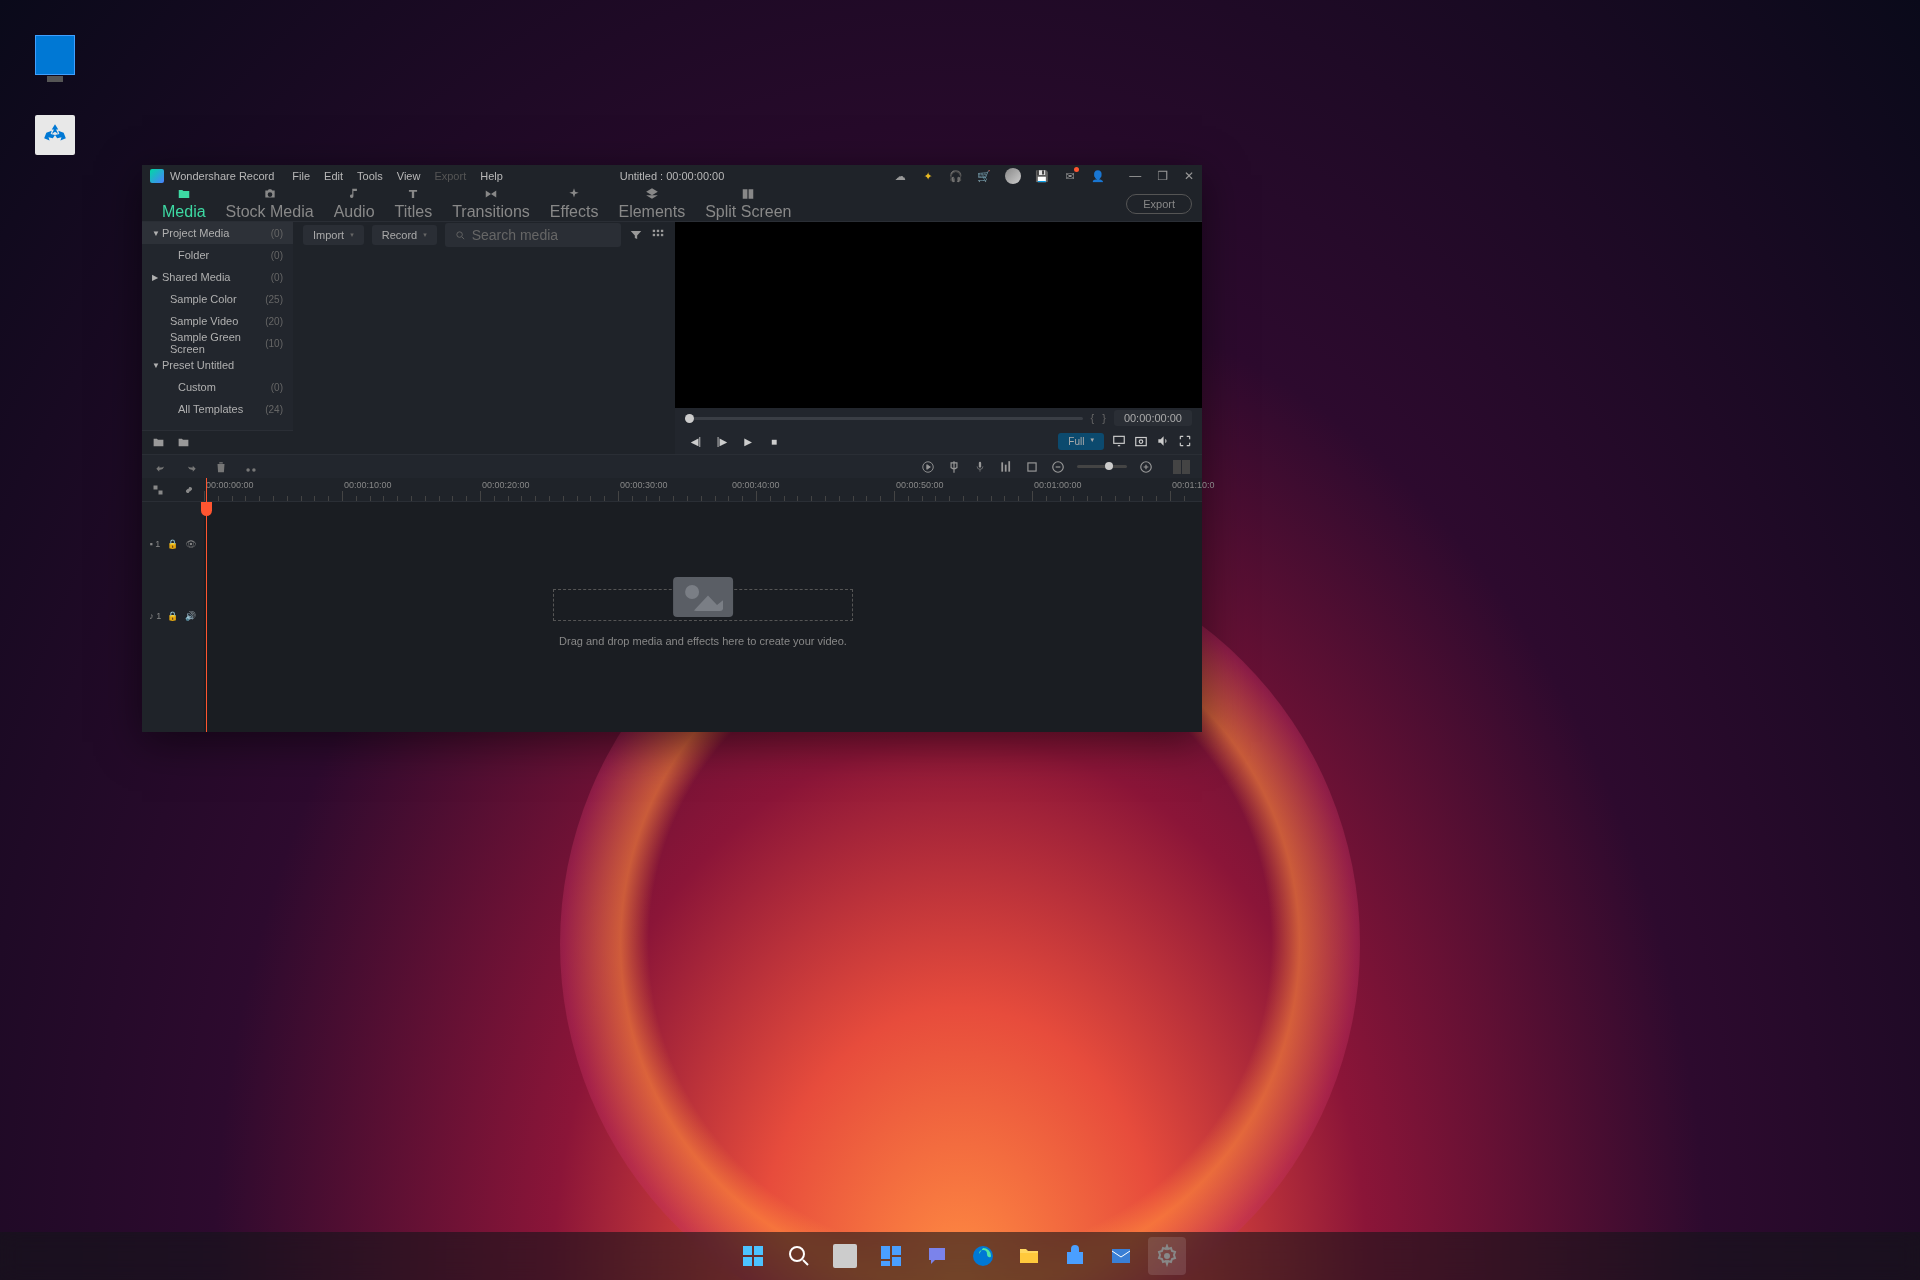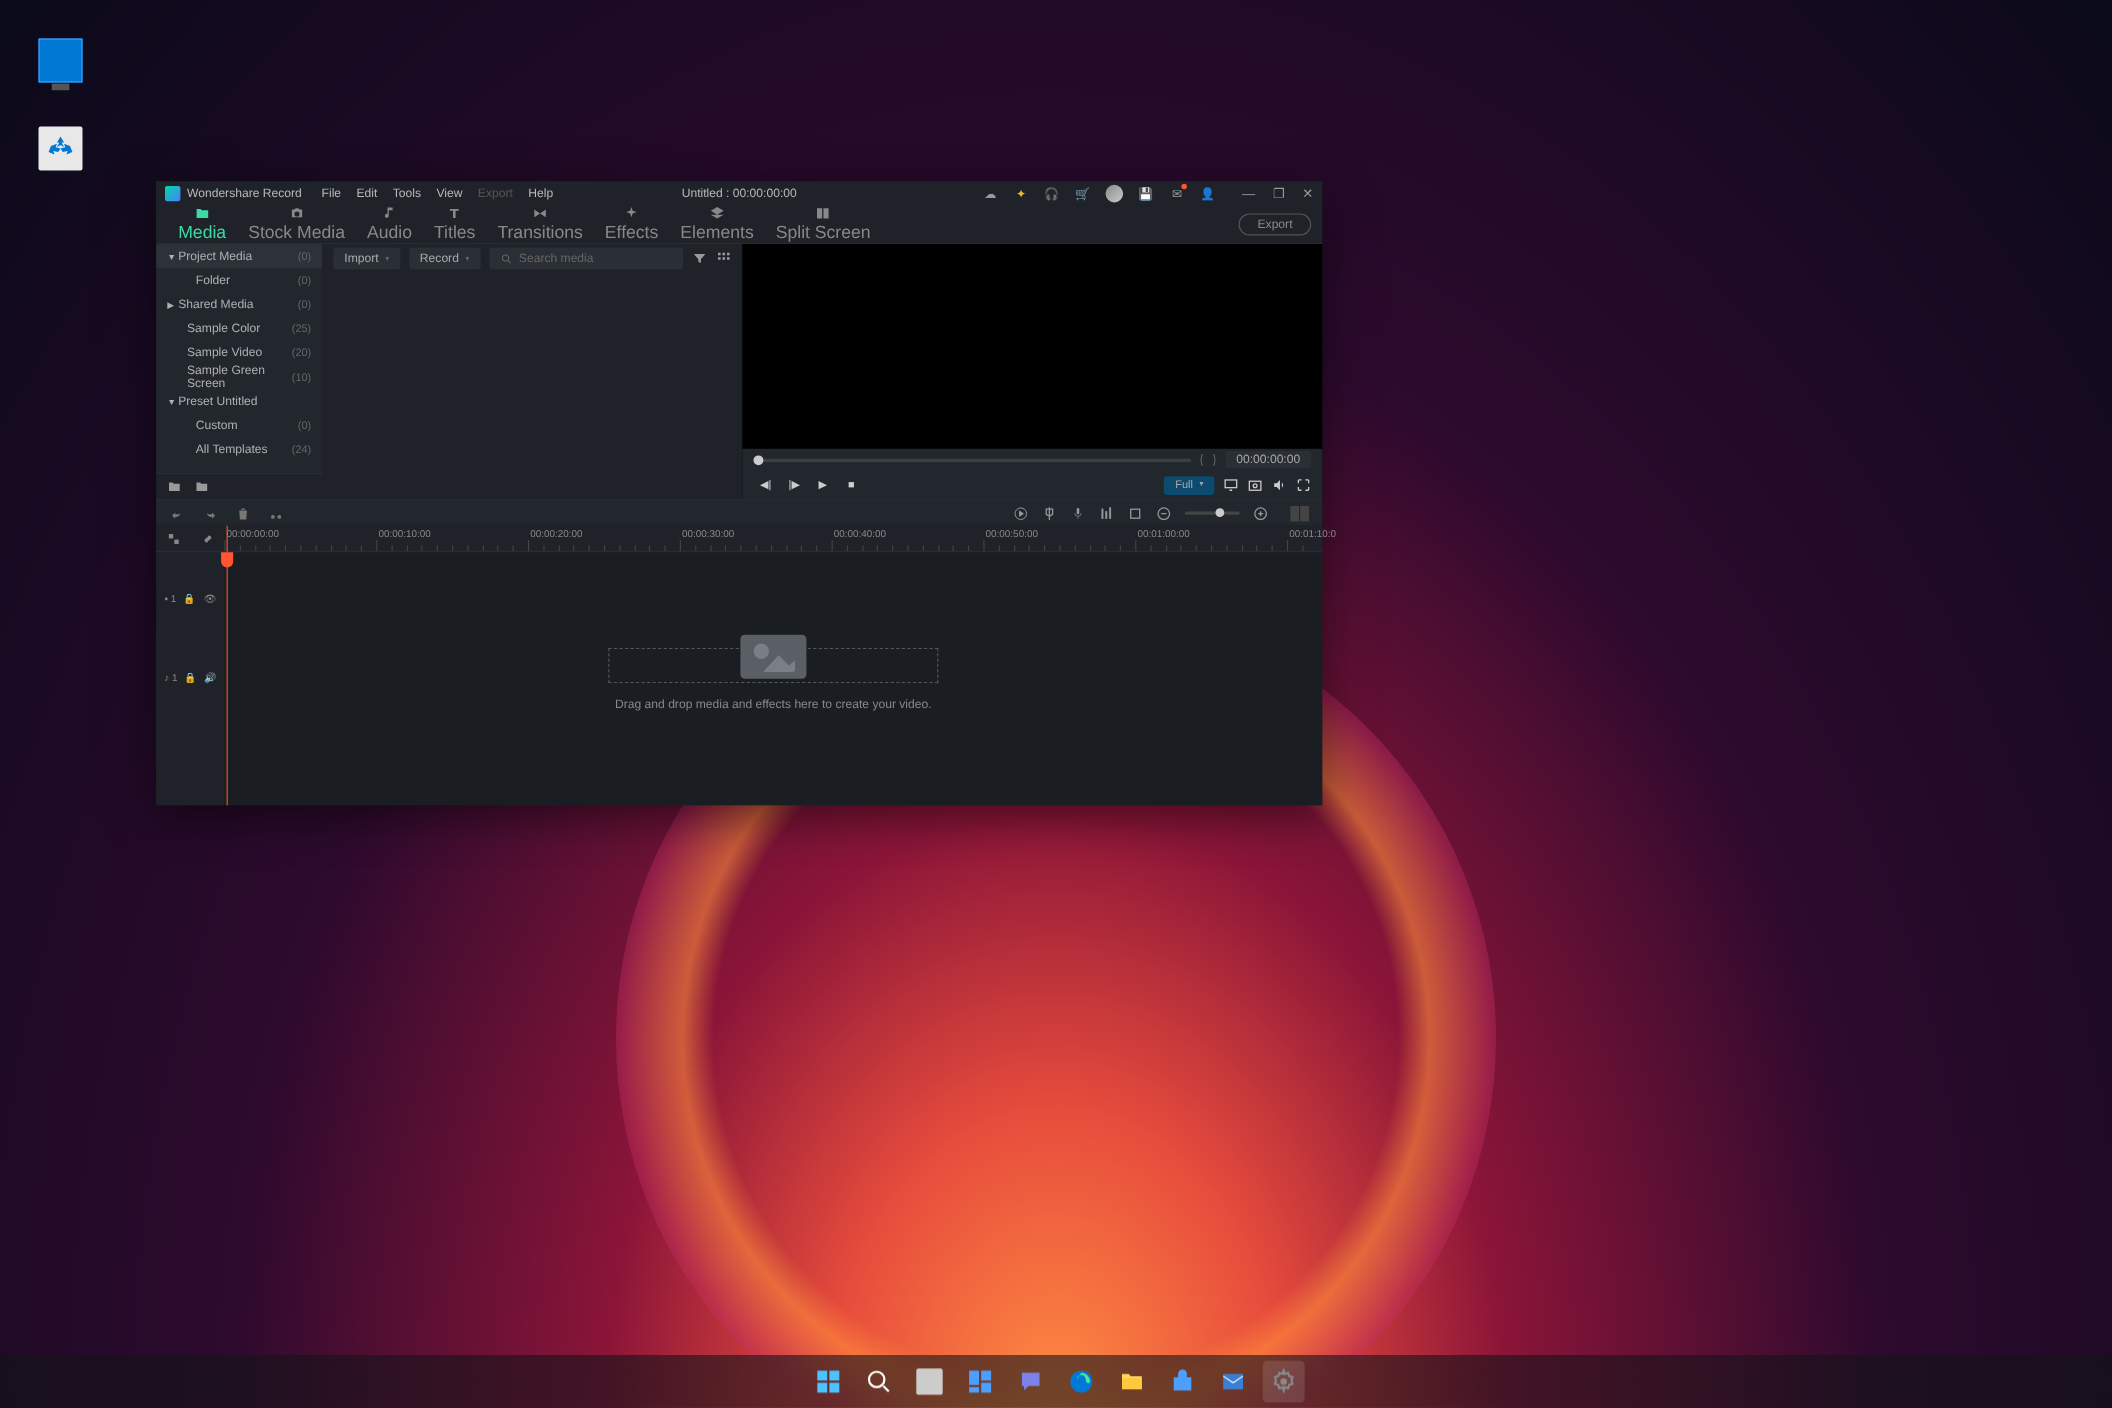--- a/index.html
+++ b/index.html
@@ -40,21 +40,21 @@
 .side-item .arrow { width: 10px; font-size: 8px; }
 .side-item .lbl { flex: 1; }
 .side-item .cnt { color: #666; font-size: 10px; }
 .side-item.indent { padding-left: 28px; }
 .side-item.indent2 { padding-left: 36px; }
 
 .media-pane { flex: 1; background: #1f2329; display: flex; flex-direction: column; }
 .media-toolbar { height: 26px; display: flex; align-items: center; gap: 8px; padding: 0 10px; }
 .tb-drop { background: #2a2e35; padding: 4px 10px; font-size: 11px; color: #aaa; border-radius: 3px; display: flex; align-items: center; gap: 6px; cursor: pointer; }
 .tb-drop::after { content: '▾'; font-size: 7px; color: #666; }
-.search-box { flex: 1; background: #2a2e35; padding: 4px 10px; font-size: 11px; color: #666; border-radius: 3px; display: flex; align-items: center; gap: 6px; }
+.search-box { flex: 1; background: #2a2e35; padding: 4px 10px; font-size: 14px; color: #666; border-radius: 3px; display: flex; align-items: center; gap: 6px; }
 .tb-icon { width: 14px; height: 14px; color: #999; cursor: pointer; }
 .media-drop { flex: 1; display: flex; flex-direction: column; align-items: center; justify-content: center; font-size: 11px; color: #888; }
 .drop-box { width: 48px; height: 48px; background: #2a2e35; border-radius: 6px; display: flex; align-items: center; justify-content: center; margin-bottom: 20px; }
 .drop-box svg { width: 24px; height: 24px; color: #3dd9a3; }
 .import-link { color: #4a9fd8; text-decoration: underline; cursor: pointer; }
 
 .side-bottom { height: 24px; border-top: 1px solid #2a2e35; display: flex; align-items: center; gap: 12px; padding: 0 10px; }
 .side-bottom svg { width: 13px; height: 13px; color: #999; cursor: pointer; }
 
 .preview { width: 527px; background: #000; display: flex; flex-direction: column; }
@@ -393,21 +393,21 @@
         <span>🔒</span>
         <span>🔊</span>
       </div>
     </div>
     <div class="tl-content">
       <div class="ruler">
         <span class="ruler-tick" style="left:2px">00:00:00:00</span>
         <span class="ruler-tick" style="left:140px">00:00:10:00</span>
         <span class="ruler-tick" style="left:278px">00:00:20:00</span>
         <span class="ruler-tick" style="left:416px">00:00:30:00</span>
-        <span class="ruler-tick" style="left:554px">00:00:40:00</span>
+        <span class="ruler-tick" style="left:528px">00:00:40:00</span>
         <span class="ruler-tick" style="left:692px">00:00:50:00</span>
         <span class="ruler-tick" style="left:830px">00:01:00:00</span>
         <span class="ruler-tick" style="left:968px">00:01:10:0</span>
       <div class="ruler-minor" style="left: 0px; height: 10px;"></div>
           <div class="ruler-minor" style="left: 13.8px; height: 5px;"></div>
           <div class="ruler-minor" style="left: 27.6px; height: 5px;"></div>
           <div class="ruler-minor" style="left: 41.4px; height: 5px;"></div>
           <div class="ruler-minor" style="left: 55.2px; height: 5px;"></div>
           <div class="ruler-minor" style="left: 69px; height: 5px;"></div>
           <div class="ruler-minor" style="left: 82.8px; height: 5px;"></div>

